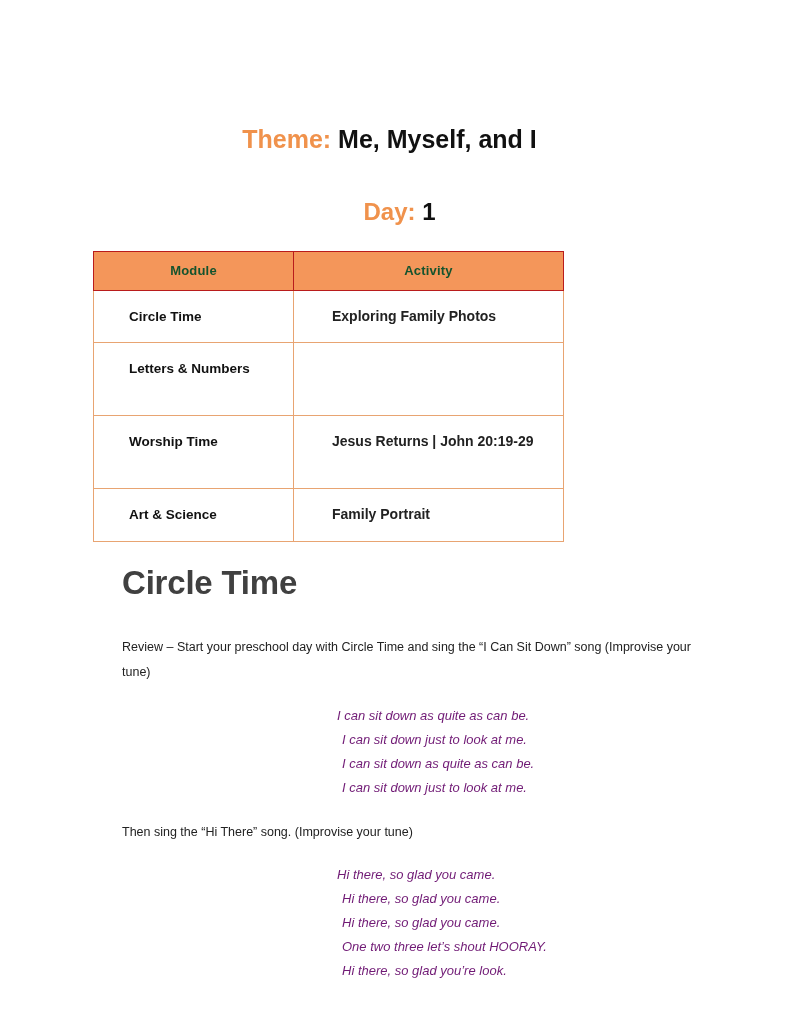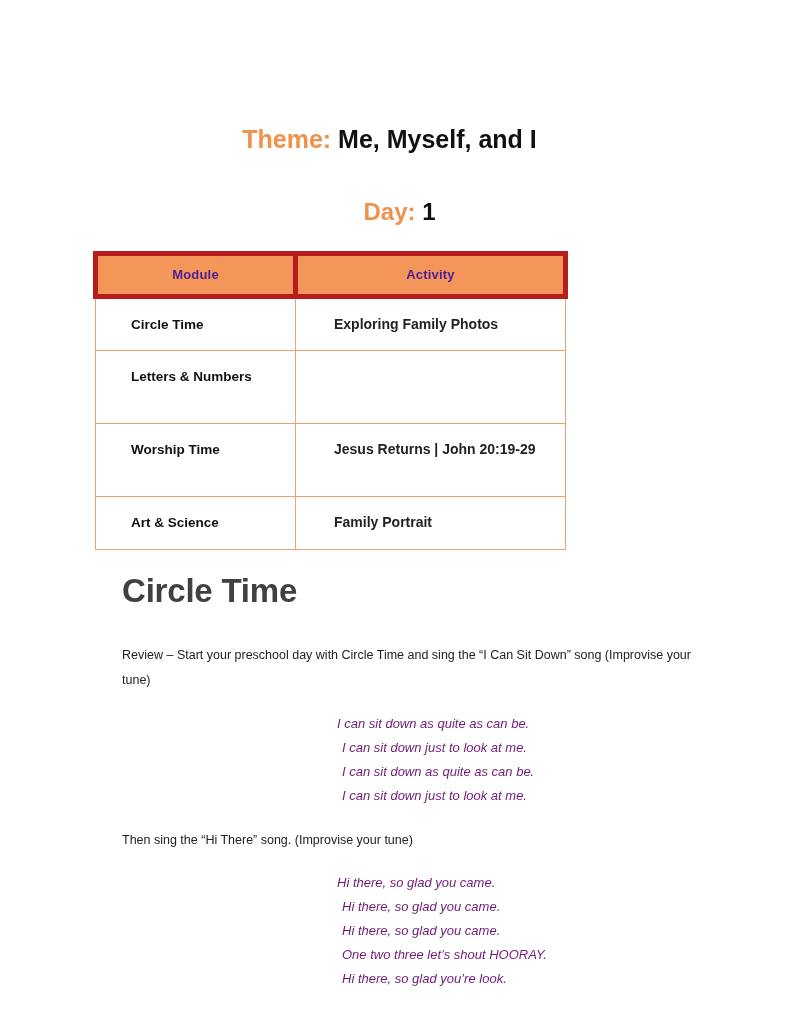--- a/index.html
+++ b/index.html
@@ -51,22 +51,22 @@
     width: 470px;
     border-collapse: collapse;
     table-layout: fixed;
   }
   table.plan-table td, table.plan-table th {
     border: 1px solid #E8A472;
     vertical-align: top;
   }
   table.plan-table thead th {
     background: #F4965A;
-    border: 5px solid #b91c1c;
-    color: #4c1d95;
+    border: 1px solid #b91c1c;
+    color: #14532d;
     font-size: 13px;
     font-weight: bold;
     text-align: center;
     padding: 11px 4px 12px 4px;
     letter-spacing: 0.2px;
   }
   col.col-module   { width: 200px; }
   col.col-activity { width: 270px; }
 
   td.cell-module {

